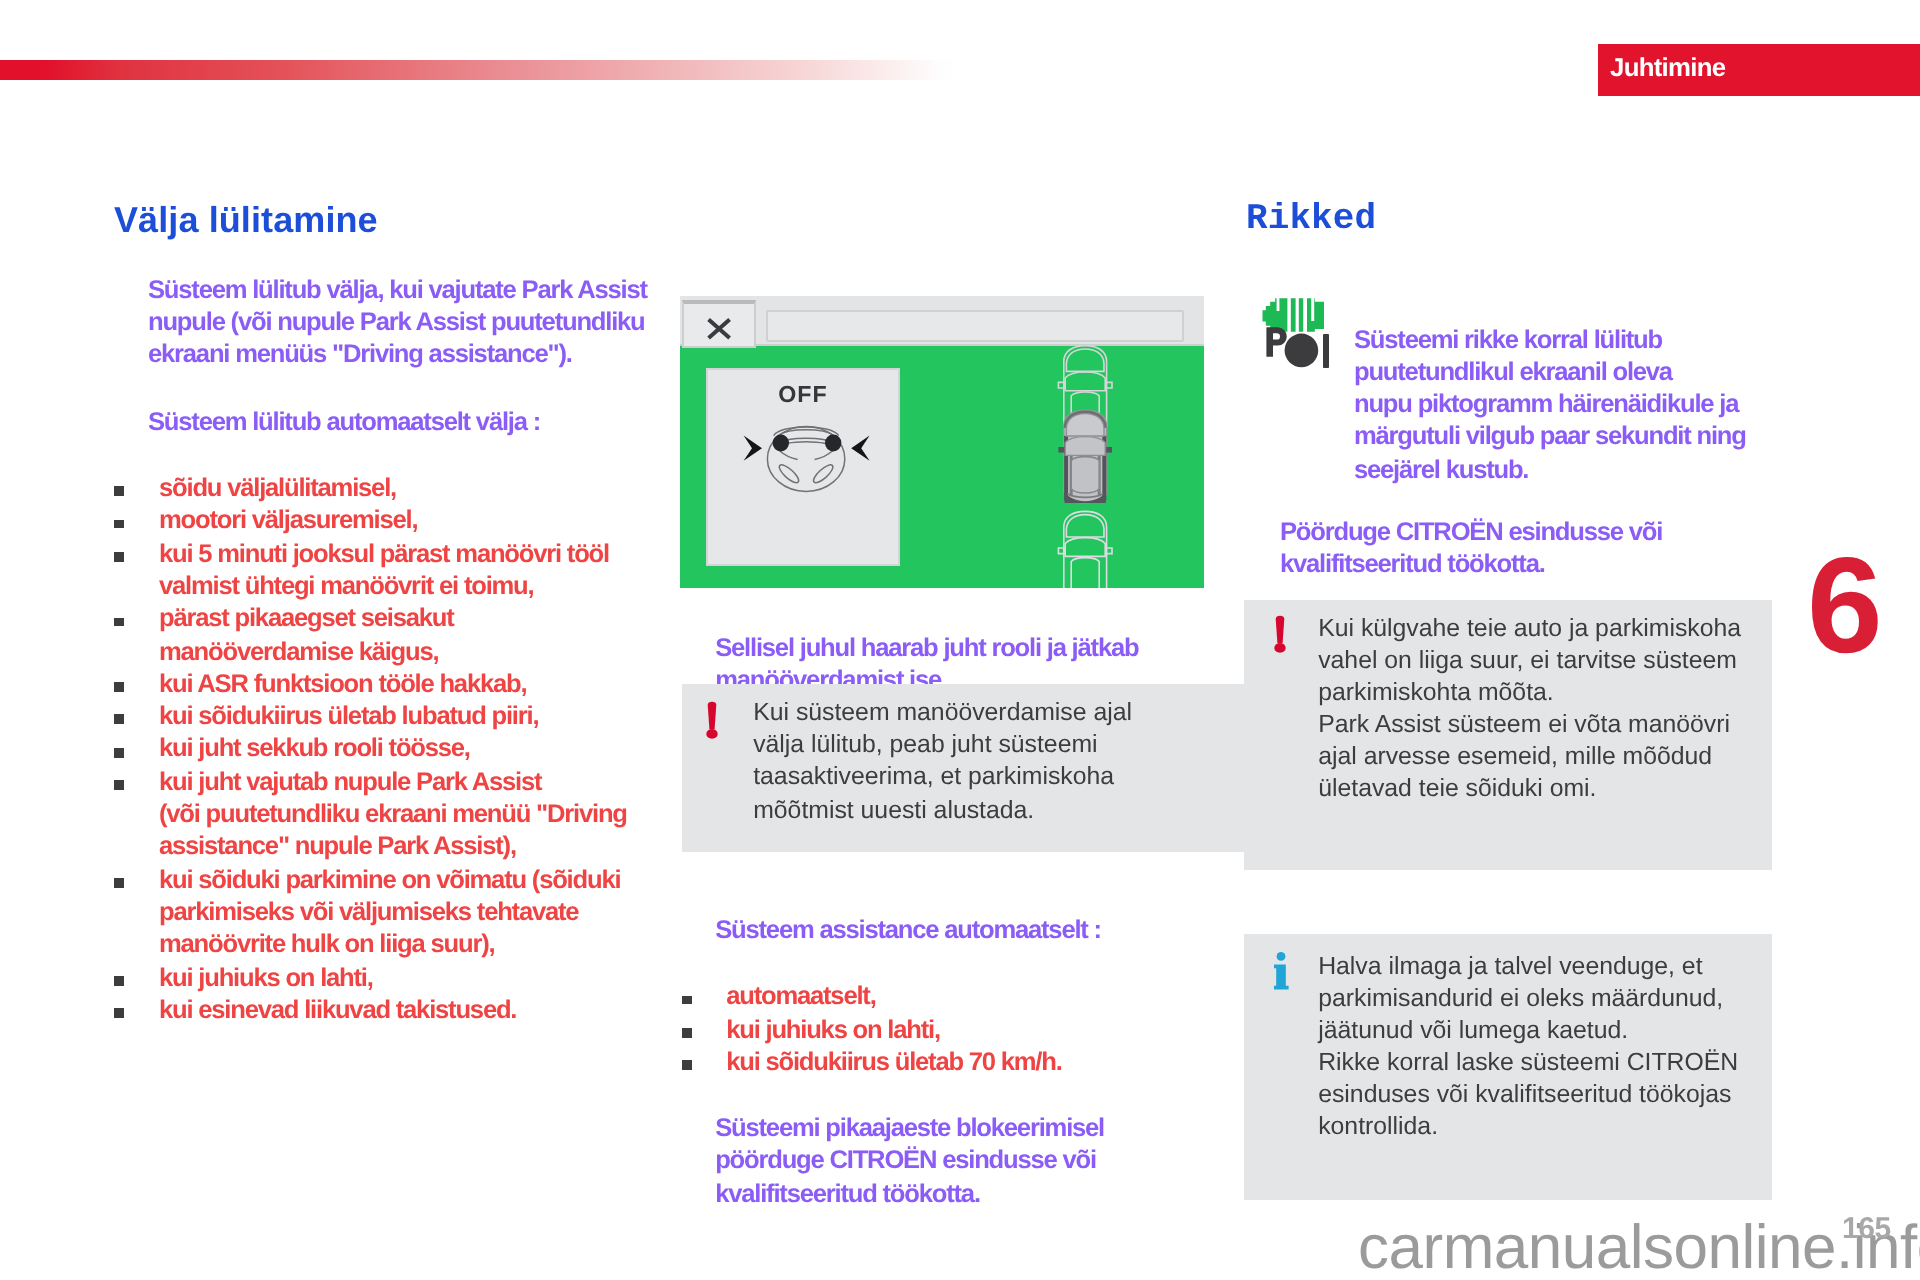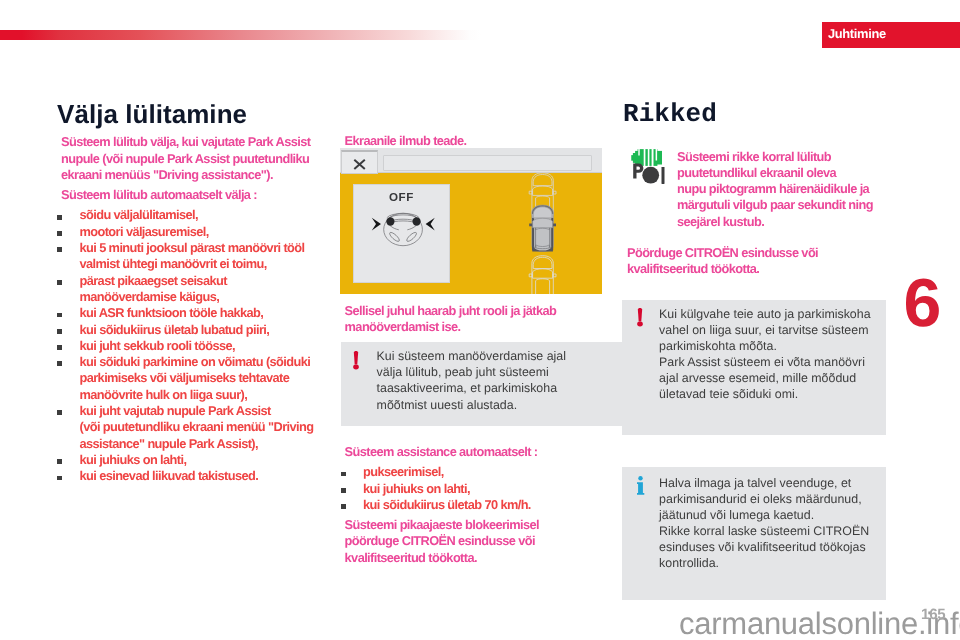--- a/index.html
+++ b/index.html
@@ -6,21 +6,21 @@
   body{width:960px;height:640px;background:#ffffff;
        font-family:"Liberation Sans",sans-serif;overflow:hidden;
        -webkit-font-smoothing:antialiased;text-rendering:geometricPrecision;}
   .page{position:relative;width:960px;height:640px;background:#fff;}
 
   
   .hdr-bar{position:absolute;left:0;top:30px;width:481px;height:10px;
            background:linear-gradient(to right,#e2102a 0px,#e2102a 22px,#e03240 60px,
                       #e45158 140px,#e9878d 240px,#f0b3b6 330px,#f8dada 410px,#fefdfd 470px,
                       #ffffff 481px);}
-  .hdr-tab{position:absolute;right:0;top:22px;width:138px;height:26px;
+  .hdr-tab{position:absolute;right:0;top:22px;width:161px;height:26px;
            background:#e2132c;}
   .hdr-tab span{position:absolute;left:6px;top:3.5px;color:#fff;
            font-size:12.9px;font-weight:bold;letter-spacing:-0.35px;white-space:nowrap;}
 
   
   .chap-num{position:absolute;left:903.5px;top:269px;font-size:68px;font-weight:bold;
             color:#d81f35;line-height:1;letter-spacing:-1px;}
 
   
   .wm{position:absolute;left:679px;top:606px;font-size:31px;color:#9b9b9b;
@@ -33,23 +33,23 @@
   .col-l{left:57px;top:101px;width:250px;}
   .col-l h2.sec{margin-bottom:6px;}
   .col-l p.p1{margin-bottom:0px;}
   .col-m{left:340.6px;top:128.5px;width:265px;}
   .col-m2{left:340.6px;top:298.5px;width:265px;}
   .col-m3{left:340.6px;top:440px;width:265px;}
   .col-m3 h2.sec{margin-bottom:11.5px;}
   .col-r{left:623px;top:101px;width:270px;}
   .col-m h2.sec,.col-m2 h2.sec,.col-m3 h2.sec,.col-r h2.sec{margin-bottom:6px;font-family:Liberation Mono, monospace;}
 
-  h2.sec{font-size:26px;font-weight:bold;color:#0f172a;margin:0;line-height:1.05;
+  h2.sec{font-size:18px;font-weight:bold;color:#1d4ed8;margin:0;line-height:1.05;
          letter-spacing:0.05px;}
-  p.body{font-size:12.8px;line-height:16.3px;color:#ec4899;margin:4px;font-weight:bold;
+  p.body{font-size:12.8px;line-height:16.3px;color:#8b5cf6;margin:17px;font-weight:bold;
          letter-spacing:-0.6px;white-space:nowrap;}
   ul.bl{margin:0;padding:0;list-style:none;}
   ul.bl li{font-size:12.8px;line-height:16.3px;color:#ef4444;font-weight:bold;
            letter-spacing:-0.6px;position:relative;padding-left:22.5px;white-space:nowrap;}
   ul.bl li::before{content:"";position:absolute;left:0px;top:7.3px;width:5px;height:4.8px;
            background:#3d3d3d;}
 
   
   .callout{position:absolute;background:#e4e5e7;box-sizing:border-box;}
   .callout .ico{position:absolute;left:15.2px;top:7.3px;width:7px;height:20px;}
@@ -65,21 +65,21 @@
   .cr-info .ico{top:9.4px;}
 
   
   .fault-block{position:absolute;left:623px;top:144.5px;width:270px;}
   .fault-block .pa-icon{position:absolute;left:8px;top:4.4px;}
   .fault-block p.body{margin-left:54px;}
   .col-r-outro{position:absolute;left:623px;top:241px;width:270px;}
 
   
   .screen{position:absolute;left:340px;top:148px;width:262px;height:146px;
-          background:#eab308;overflow:hidden;}
+          background:#22c55e;overflow:hidden;}
   .screen .topbar{position:absolute;left:0;top:0;width:100%;height:25px;background:#e3e4e6;
           border-bottom:1px solid #cdced0;box-sizing:border-box;}
   .screen .closebtn{position:absolute;left:0.8px;top:2.2px;width:37.2px;height:23.5px;
           background:#e9eaec;border:1px solid #cdced0;border-top:2px solid #b9babc;
           box-sizing:border-box;}
   .screen .urlbar{position:absolute;left:42.5px;top:6.5px;width:209.5px;height:16.5px;
           background:#e7e8ea;border:1px solid #cfd0d2;box-sizing:border-box;border-radius:1px;}
   .screen .panel{position:absolute;left:12.7px;top:36.3px;width:97.5px;height:99px;
           background:#e6e7e9;border:1px solid #d3d4d6;box-sizing:border-box;}
   .screen .offlbl{position:absolute;left:0;right:0;top:6px;text-align:center;
@@ -103,22 +103,22 @@
     <p class="body p1">Süsteem lülitub välja, kui vajutate Park Assist<br>nupule (või nupule Park Assist puutetundliku<br>ekraani menüüs "Driving assistance").</p>
     <p class="body p2">Süsteem lülitub automaatselt välja :</p>
     <ul class="bl">
       <li>sõidu väljalülitamisel,</li>
       <li>mootori väljasuremisel,</li>
       <li>kui 5 minuti jooksul pärast manöövri tööl<br>valmist ühtegi manöövrit ei toimu,</li>
       <li>pärast pikaaegset seisakut<br>manööverdamise käigus,</li>
       <li>kui ASR funktsioon tööle hakkab,</li>
       <li>kui sõidukiirus ületab lubatud piiri,</li>
       <li>kui juht sekkub rooli töösse,</li>
+      <li>kui juht vajutab nupule Park Assist<br>(või puutetundliku ekraani menüü "Driving<br>assistance" nupule Park Assist),</li>
       <li>kui sõiduki parkimine on võimatu (sõiduki<br>parkimiseks või väljumiseks tehtavate<br>manöövrite hulk on liiga suur),</li>
-      <li>kui juht vajutab nupule Park Assist<br>(või puutetundliku ekraani menüü "Driving<br>assistance" nupule Park Assist),</li>
       <li>kui juhiuks on lahti,</li>
       <li>kui esinevad liikuvad takistused.</li>
     </ul>
   </div>
 
   <div class="col col-m">
     <p class="body">Ekraanile ilmub teade.</p>
   </div>
 
   <div class="screen">
@@ -208,21 +208,21 @@
         <path d="M0.85 2.5 C0.85 1.4 1.8 0.9 3.0 0.9 C4.2 0.9 5.15 1.4 5.15 2.5
                  L4.3 14.5 L1.7 14.5 Z" fill="#d6072f"></path>
         <ellipse cx="3.0" cy="16.95" rx="2.85" ry="2.45" fill="#d6072f"></ellipse>
       </svg></div>
     <div class="txt">Kui süsteem manööverdamise ajal<br>välja lülitub, peab juht süsteemi<br>taasaktiveerima, et parkimiskoha<br>mõõtmist uuesti alustada.</div>
   </div>
 
   <div class="col col-m3">
     <p class="body">Süsteem assistance automaatselt :</p>
     <ul class="bl">
-      <li>pukseerimisel,</li>
+      <li>automaatselt,</li>
       <li>kui juhiuks on lahti,</li>
       <li>kui sõidukiirus ületab 70 km/h.</li>
     </ul>
     <p class="body">Süsteemi pikaajaeste blokeerimisel<br>pöörduge CITROËN esindusse või<br>kvalifitseeritud töökotta.</p>
   </div>
 
   <div class="col col-r">
     <h2 class="sec">Rikked</h2>
   </div>
 

